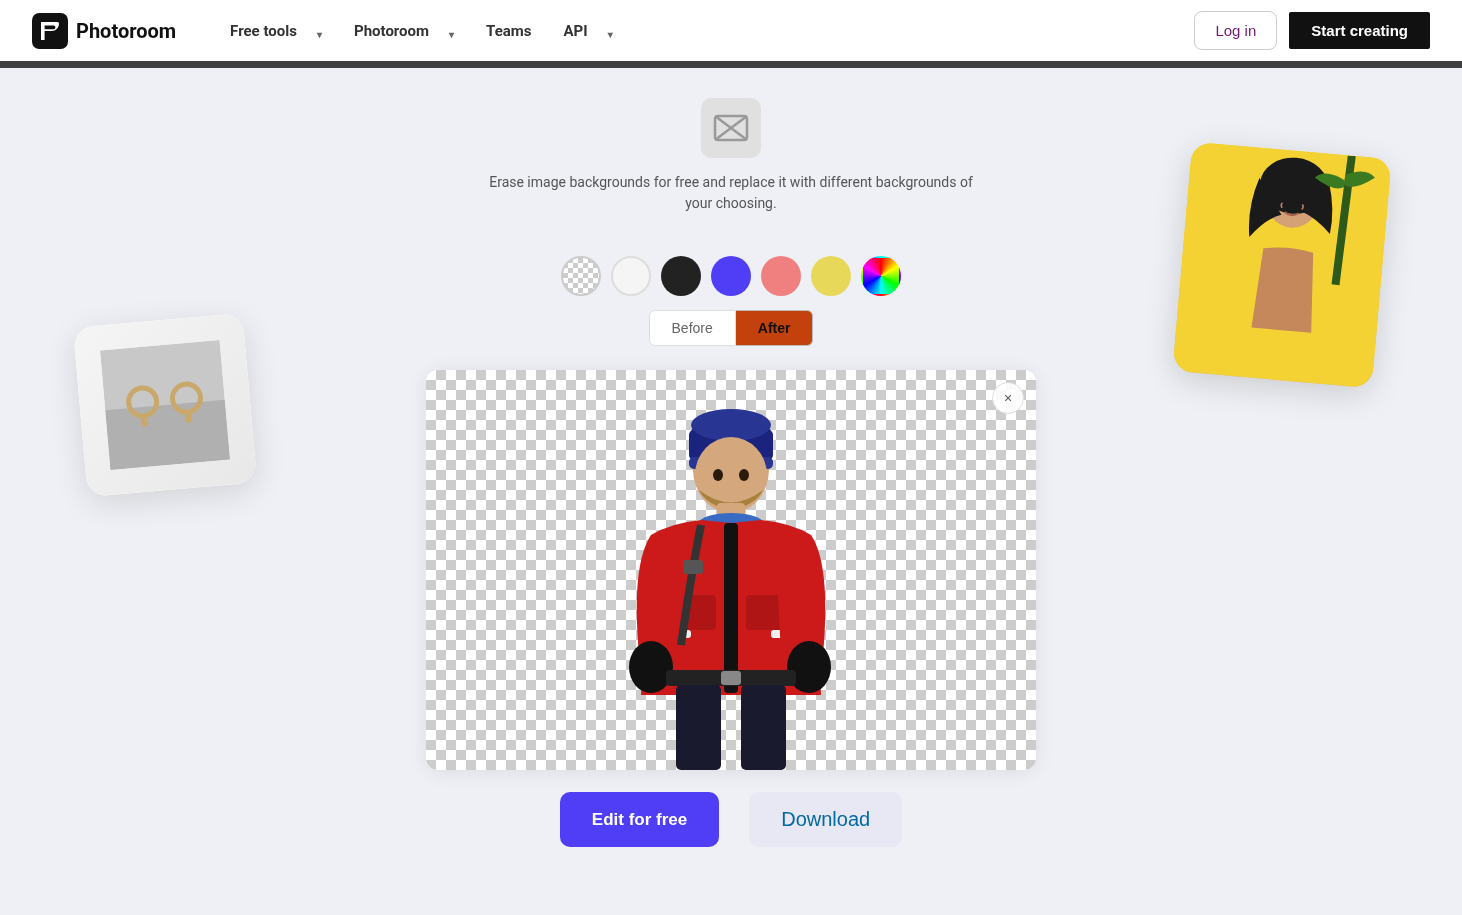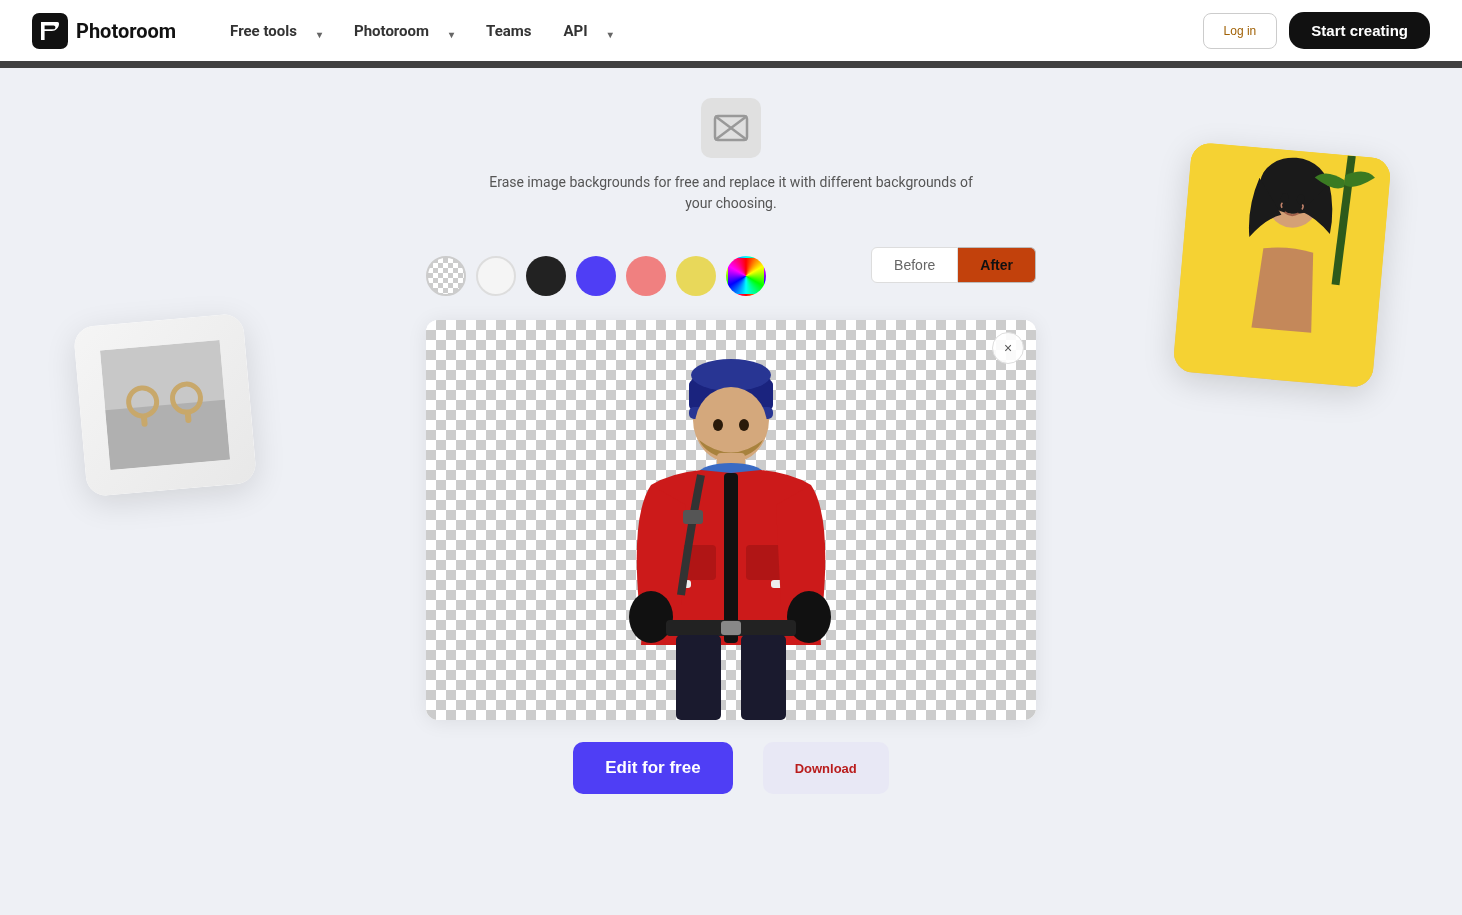--- a/index.html
+++ b/index.html
@@ -63,29 +63,29 @@
     .nav-actions {
       display: flex;
       align-items: center;
       gap: 12px;
     }
     .btn-login {
       padding: 10px 20px;
       border: 1px solid #ccc;
       border-radius: 8px;
       background: #fff;
-      font-size: 12px;
+      font-size: 15px;
       font-weight: 500;
-      color: #a16207;
+      color: #701a75;
       cursor: pointer;
     }
     .btn-start {
       padding: 10px 22px;
       border: none;
-      border-radius: 15px;
+      border-radius: 2px;
       background: #111;
       font-size: 15px;
       font-weight: 600;
       color: #fff;
       cursor: pointer;
     }
 
     
     .main {
       padding-top: 68px;
@@ -199,20 +199,21 @@
       display: flex;
       flex-direction: column;
       align-items: center;
     }
     .controls-row {
       width: 100%;
       display: flex;
       justify-content: space-between;
       align-items: center;
       margin-bottom: 10px;
+      flex-direction: column;
     }
 
     .image-canvas {
       width: 610px;
       height: 400px;
       border-radius: 12px;
       background-color: #fff;
       position: relative;
       overflow: hidden;
       box-shadow: 0 2px 20px rgba(0,0,0,0.08);
@@ -263,25 +264,25 @@
       color: #fff;
       border: none;
       border-radius: 10px;
       font-size: 17px;
       font-weight: 600;
       cursor: pointer;
     }
     .btn-download {
       padding: 16px 32px;
       background: #e8e8f5;
-      color: #b91c1c;
+      color: #0369a1;
       border: none;
       border-radius: 10px;
-      font-size: 13px;
-      font-weight: 700;
+      font-size: 20px;
+      font-weight: 400;
       cursor: pointer;
     }
 
     
     .float-card-left {
       position: absolute;
       left: 80px;
       top: 320px;
       width: 170px;
       height: 170px;

